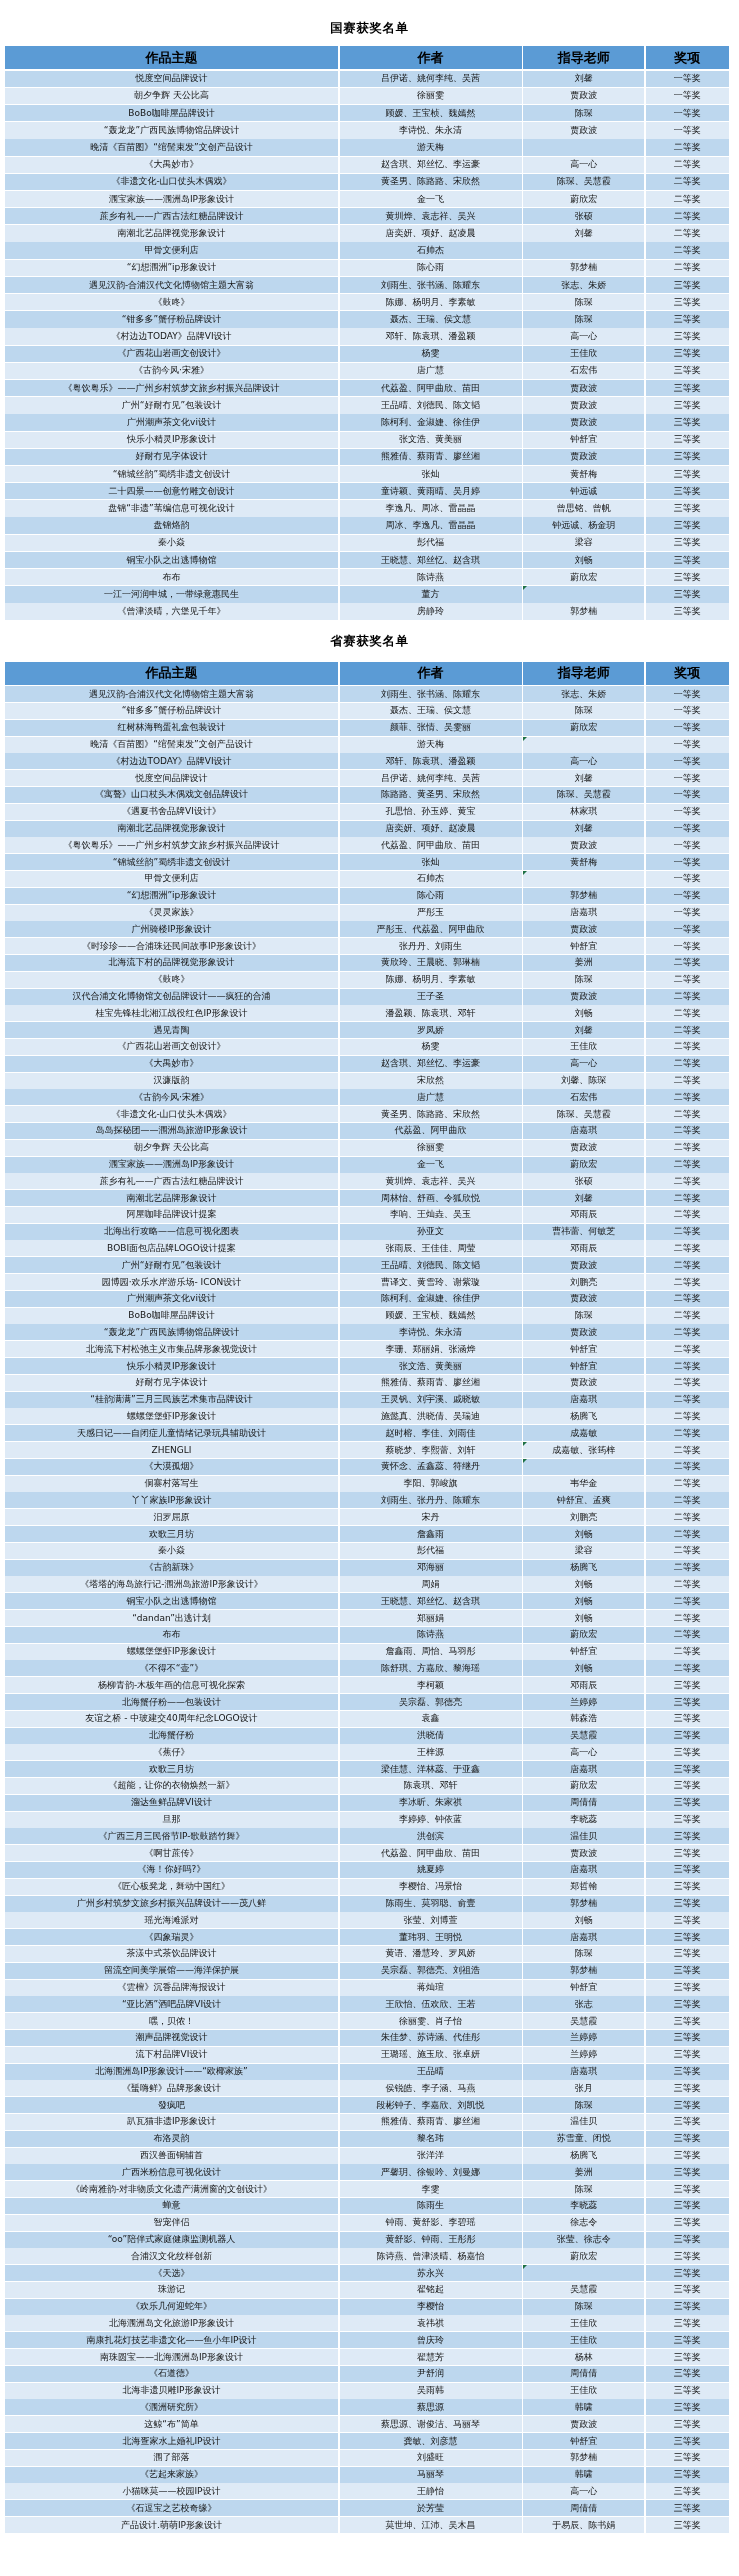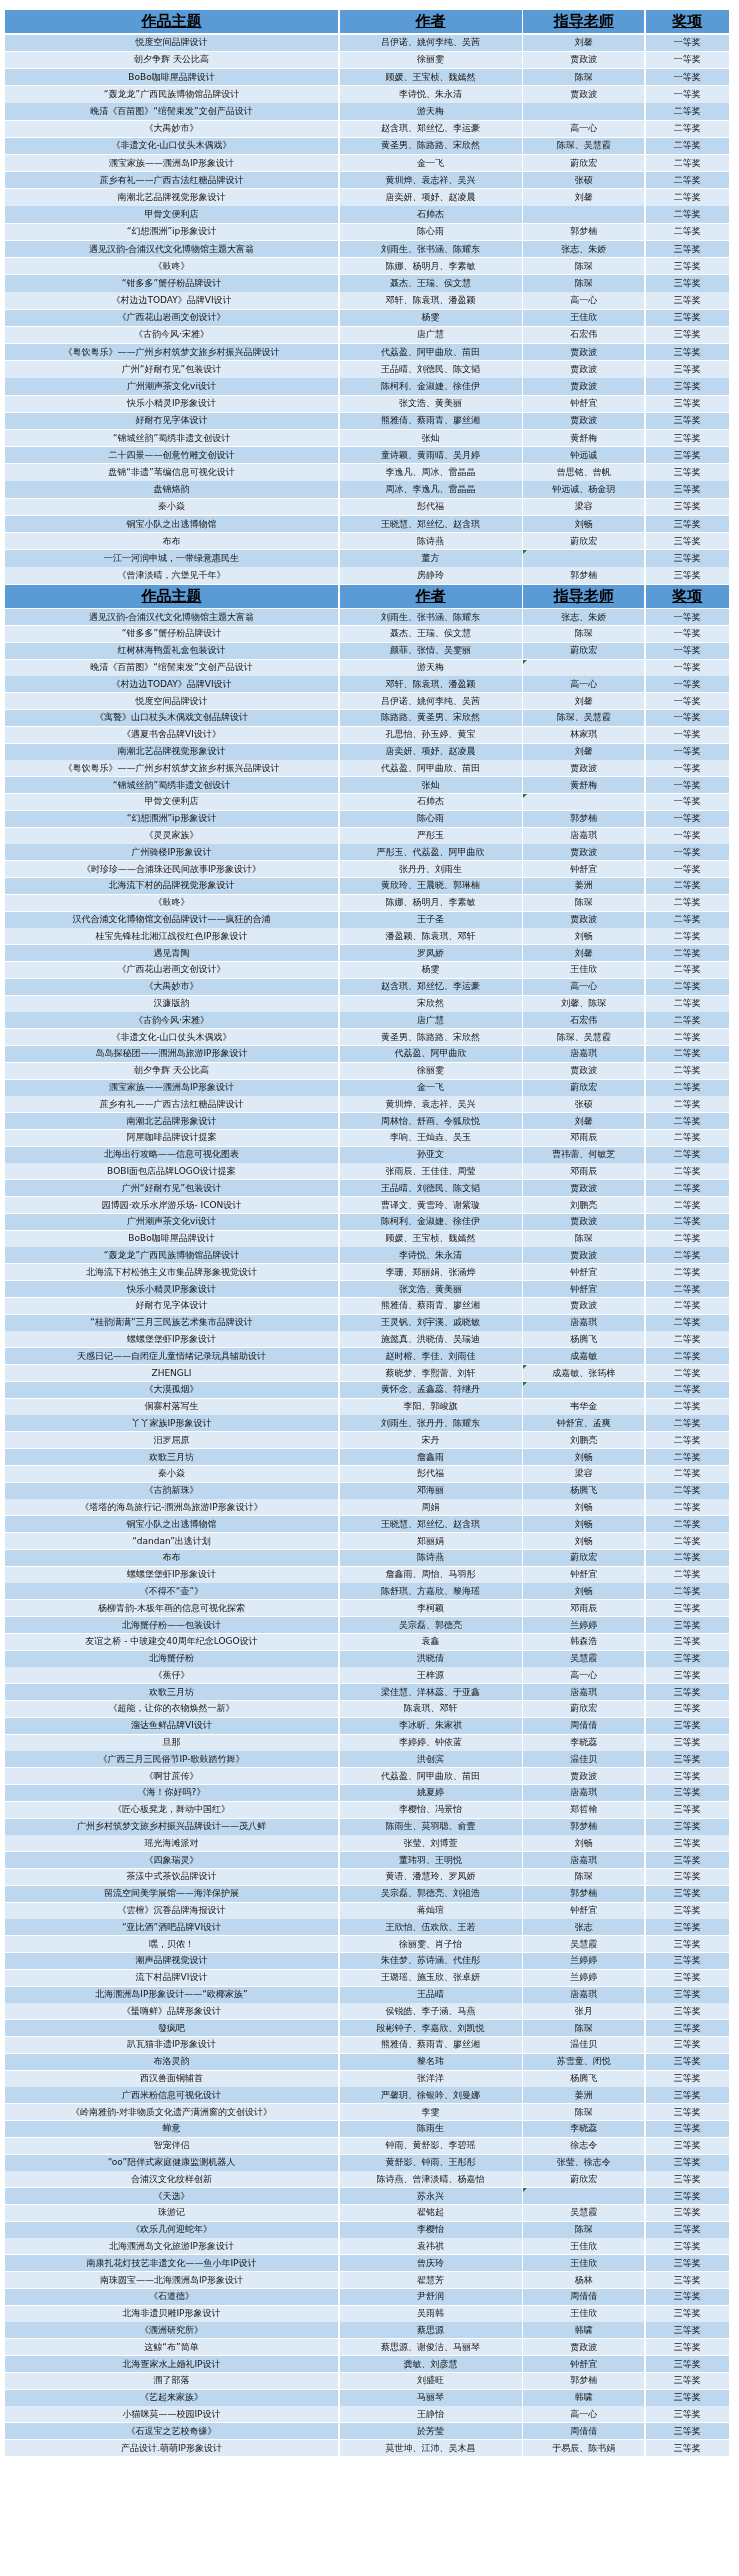--- a/index.html
+++ b/index.html
@@ -5,36 +5,37 @@
   html,body{margin:0;padding:0;background:#fff;}
   body{width:739px;height:2576px;overflow:hidden;
        font-family:"DejaVu Sans","Liberation Sans",sans-serif;color:#111;}
   #sheet{width:729px;margin:0 5px;padding-top:10px;}
   .tbl-title{height:36px;display:flex;align-items:center;justify-content:center;
              font-size:12.3px;font-weight:bold;color:#000;background:#fff;letter-spacing:0.8px;}
   .tbl-title.second{height:41px;}
   .grid{display:grid;grid-template-columns:333px 182px 121px 83px;column-gap:1.6px;background:#fff;}
   .tbl-header{height:23px;margin-bottom:1.6px;}
   .hcell{background:#5B9BD5;display:flex;align-items:center;justify-content:center;
-         font-size:15px;font-weight:bold;color:#000;text-decoration:underline;}
+         font-size:13px;font-weight:bold;color:#000;}
   .trow{height:16.4px;margin-bottom:0.8px;}
   .t2 .trow{height:16px;}
   .trow.odd .tcell{background:#BDD7EE;}
   .trow.even .tcell{background:#DEEAF6;}
   .tcell{display:flex;align-items:center;justify-content:center;font-size:9px;
          white-space:nowrap;overflow:hidden;position:relative;color:#141414;}
   .tcell.marker::before{content:"";position:absolute;top:0;left:0;width:0;height:0;
          border-top:4.1px solid #1e7145;border-right:4.1px solid transparent;}
   .award-table{margin:0;}
 </style>
 </head>
 <body>
 
 <div id="sheet">
     <section class="award-table">
+    <div class="tbl-title">国赛获奖名单</div>
     <div class="tbl-header grid">
         <div class="hcell">作品主题</div>
         <div class="hcell">作者</div>
         <div class="hcell">指导老师</div>
         <div class="hcell">奖项</div>
       </div>
     <div class="tbl-body">
         <div class="trow grid odd">
           <div class="tcell">悦度空间品牌设计</div>
           <div class="tcell">吕伊诺、姚何李纯、吴茜</div>
@@ -223,20 +224,21 @@
         </div>
         <div class="trow grid even">
           <div class="tcell">《曾津淡晴，六堡见千年》</div>
           <div class="tcell">房静玲</div>
           <div class="tcell">郭梦楠</div>
           <div class="tcell">三等奖</div>
         </div>
       </div>
   </section>
     <section class="award-table t2">
+    <div class="tbl-title second">省赛获奖名单</div>
     <div class="tbl-header grid">
         <div class="hcell">作品主题</div>
         <div class="hcell">作者</div>
         <div class="hcell">指导老师</div>
         <div class="hcell">奖项</div>
       </div>
     <div class="tbl-body">
         <div class="trow grid odd">
           <div class="tcell">遇见汉韵-合浦汉代文化博物馆主题大富翁</div>
           <div class="tcell">刘雨生、张书涵、陈耀东</div>

